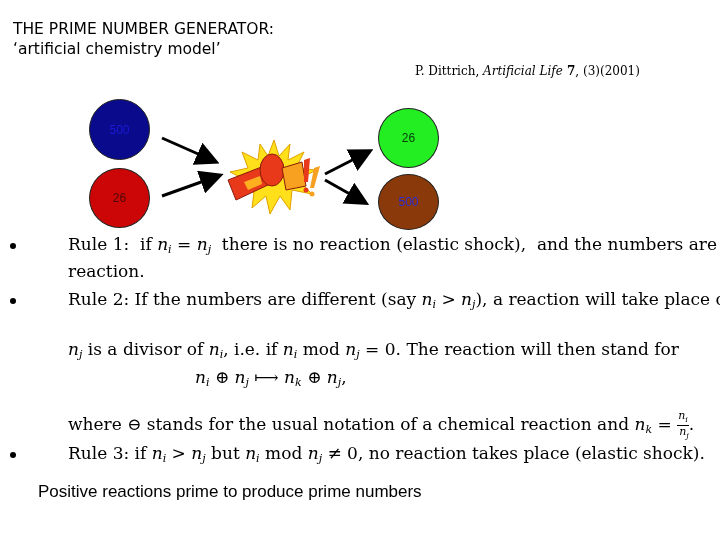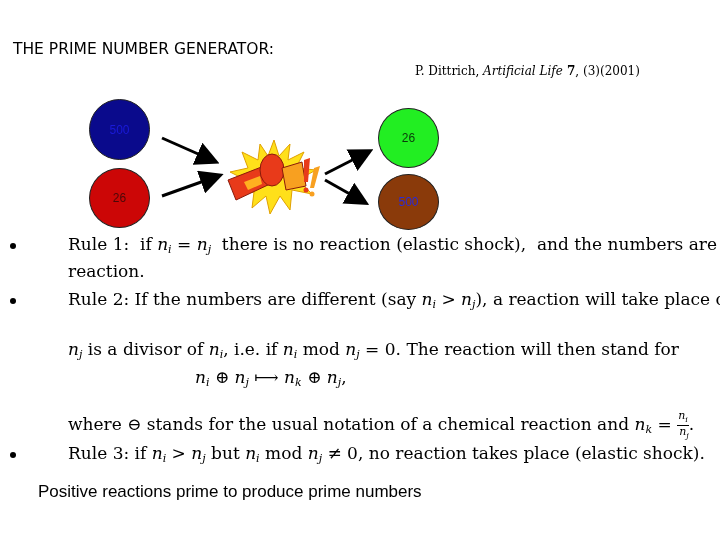--- a/index.html
+++ b/index.html
@@ -1,36 +1,37 @@
 <!DOCTYPE html>
 <html><head>
 <meta charset="utf-8">
 <style>
   html, body { margin:0; padding:0; background:#ffffff; }
   body { width:720px; height:540px; position:relative; overflow:hidden; }
-  .title { position:absolute; left:13px; top:19px; font-family:"DejaVu Sans", sans-serif; font-size:15.5px; color:#000; line-height:20px;margin-top:20px; }
+  .title { position:absolute; left:13px; top:19px; font-family:"DejaVu Sans", sans-serif; font-size:15.5px; color:#000; line-height:20px; }
   .citation { position:absolute; left:415px; top:64px; font-family:"DejaVu Serif", serif; font-size:12px; color:#000; white-space:nowrap;text-align:right; }
   .citation i { font-style:italic; }
   .citation b { font-weight:bold; }
   .circle { position:absolute; border-radius:50%; border:1px solid #222; display:flex; align-items:center; justify-content:center; font-family:"Liberation Sans", sans-serif; font-size:12px; box-sizing:border-box; }
   .rules { position:absolute; left:0; top:0; width:720px; font-family:"DejaVu Serif", serif; font-size:17px; color:#000; }
   .line { position:absolute; white-space:nowrap;margin-left:40px; }
   .bullet { position:absolute; width:6px; height:6px; border-radius:50%; background:#000; }
   .m { font-style:italic; }
   .sub { font-size:11px; font-style:italic; vertical-align:-3px; }
   .footer { position:absolute; left:38px; top:482px; font-family:"Liberation Sans", sans-serif; font-size:17px; color:#000; white-space:nowrap; }
   .frac { display:inline-block; vertical-align:middle; text-align:right; font-size:11px; font-style:italic; line-height:11px; }
   .frac span { display:block; }
   .frac .num { border-bottom:1px solid #000; padding:0 1px; }
 </style>
 </head>
 <body>
 
 <div class="title">
   <div>THE PRIME NUMBER GENERATOR:</div>
+  <div>‘artificial chemistry model’</div>
 </div>
 
 <div class="citation"><span>P. Dittrich, </span><i>Artificial Life</i><b> 7</b><span>, (3)(2001)</span></div>
 
 <div>
   <div class="circle" style="left:89px;top:99px;width:61px;height:61px;background:#0a0a8c;color:#1a1ad8;">
     <span>500</span>
   </div>
   <div class="circle" style="left:89px;top:168px;width:61px;height:60px;background:#cc0606;color:#4a0808;">
     <span>26</span>

